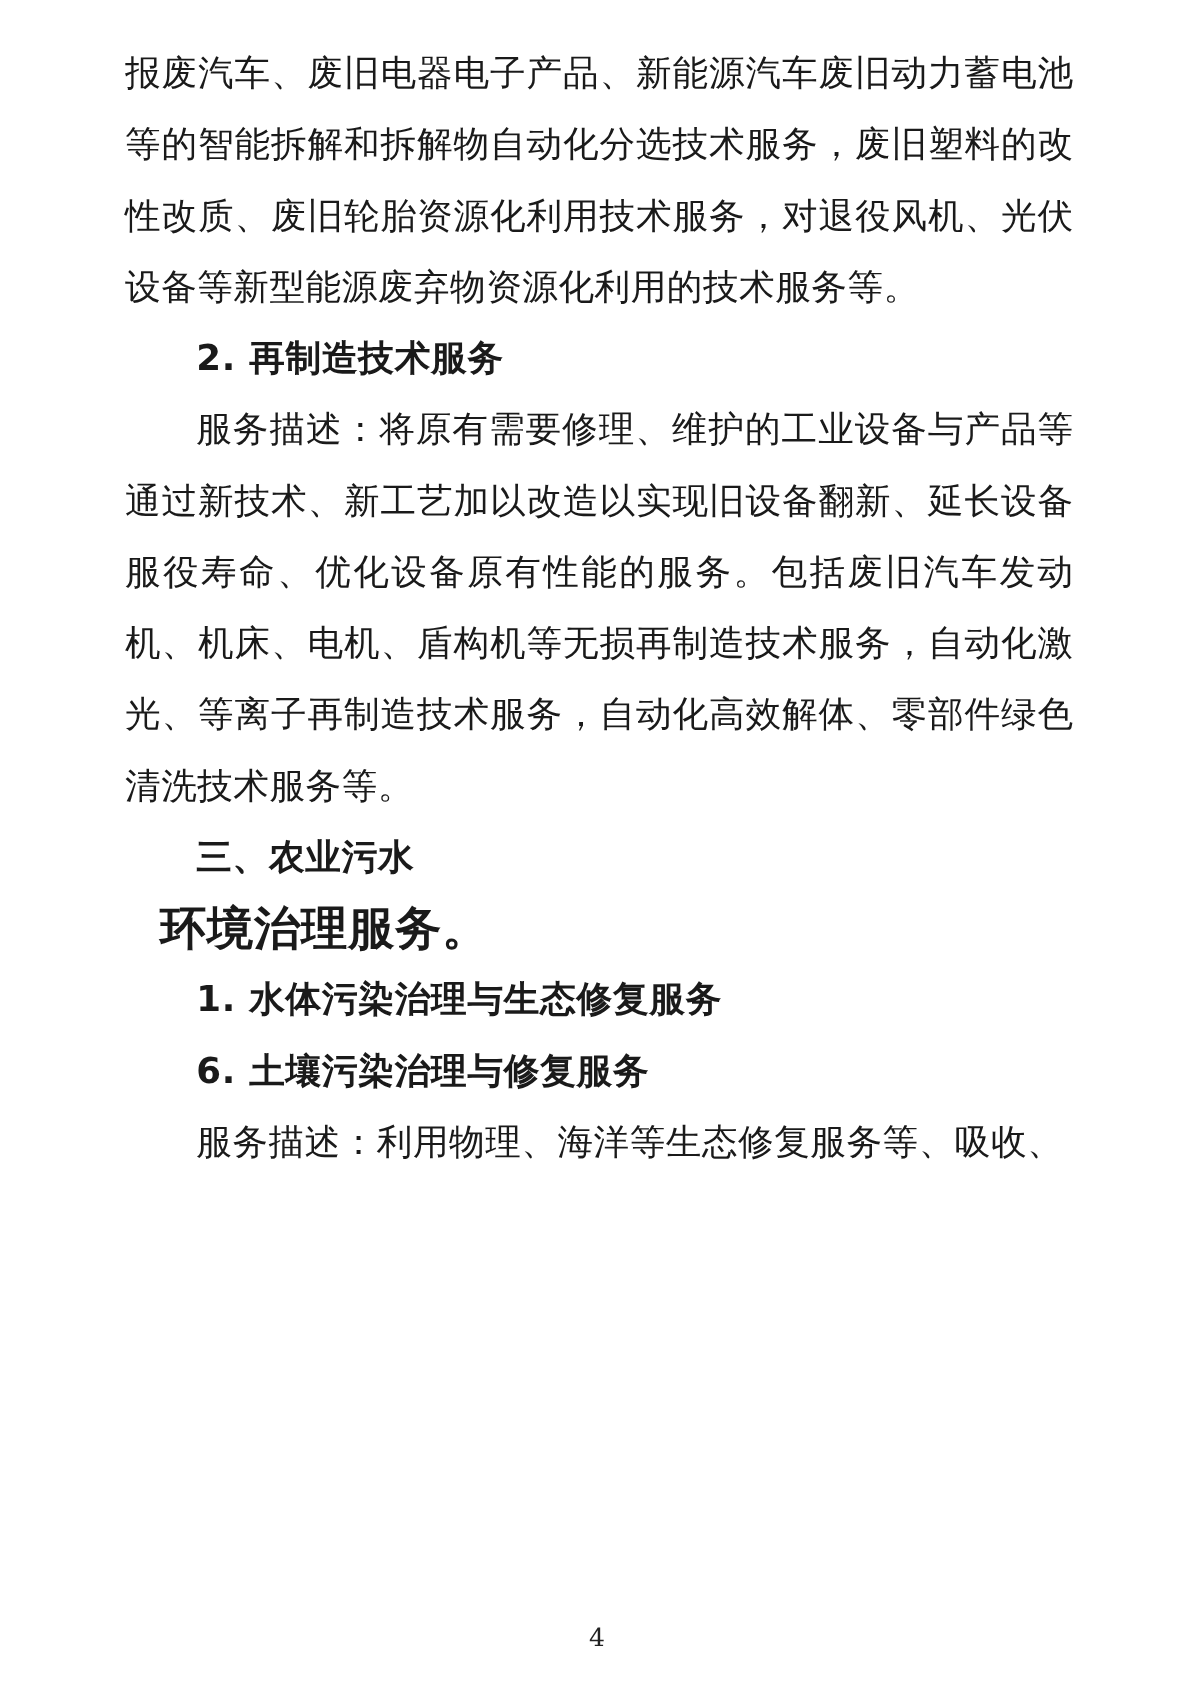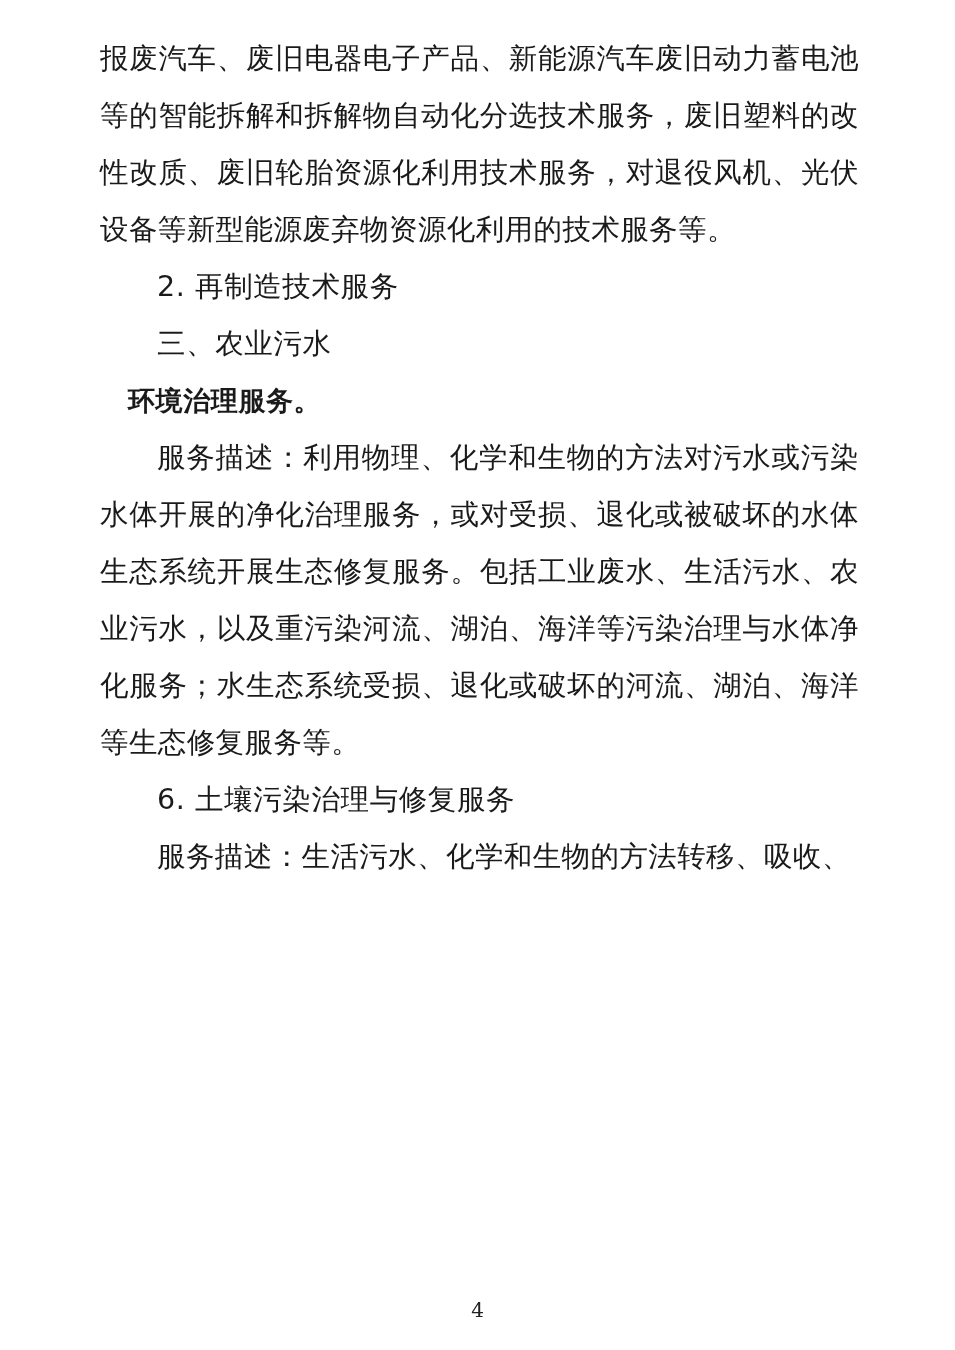--- a/index.html
+++ b/index.html
@@ -33,26 +33,26 @@
     font-weight: 400;
   }
   .indent {
     text-indent: 57px;
   }
   .heading {
     font-size: 28.5px;
     line-height: 57px;
     letter-spacing: 0.6px;
     margin: 0;
-    font-weight: normal;
+    font-weight: bold;
     text-indent: 57px;
     font-family: "DejaVu Sans", "Liberation Sans", sans-serif;
   }
   .heading-sub {
-    font-size: 27px;
+    font-size: 37px;
     line-height: 57px;
     letter-spacing: 0.6px;
     margin: 0;
     font-weight: bold;
     text-indent: 28px;
     font-family: "DejaVu Sans", "Liberation Sans", sans-serif;
   }
   .page-number {
     position: absolute;
     left: 0;
@@ -66,26 +66,27 @@
 </style>
 </head>
 <body>
 
 <div class="page">
 
   <p class="body-text">报废汽车、废旧电器电子产品、新能源汽车废旧动力蓄电池等的智能拆解和拆解物自动化分选技术服务，废旧塑料的改性改质、废旧轮胎资源化利用技术服务，对退役风机、光伏设备等新型能源废弃物资源化利用的技术服务等。</p>
 
   <h3 class="heading">2. 再制造技术服务</h3>
 
+  <p class="body-text indent">服务描述：将原有需要修理、维护的工业设备与产品等通过新技术、新工艺加以改造以实现旧设备翻新、延长设备服役寿命、优化设备原有性能的服务。包括废旧汽车发动机、机床、电机、盾构机等无损再制造技术服务，自动化激光、等离子再制造技术服务，自动化高效解体、零部件绿色清洗技术服务等。</p>
 
   <h3 class="heading">三、农业污水</h3>
 
   <h3 class="heading-sub">环境治理服务。</h3>
 
+  <h3 class="heading">1. 水体污染治理与生态修复服务</h3>
 
-  <p class="body-text indent">服务描述：利用物理、化学和生物的方法对污水或污染水体开展的净化治理服务，或对受损、退化或被破坏的水体生态系统开展生态修复服务。包括工业废水、生活污水、农业污水，以及重污染河流、湖泊、海洋等污染治理与水体净化服务；水生态系统受损、退化或破坏的河流、湖泊、海洋等生态修复服务等。</p>
 
   <h3 class="heading">6. 土壤污染治理与修复服务</h3>
 
-  <p class="body-text indent">服务描述：生活污水、化学和生物的方法转移、吸收、</p>
+  <p class="body-text indent">服务描述：利用物理、海洋等生态修复服务等、吸收、</p>
 
   <div class="page-number">4</div>
 </div>
 
 </body></html>

